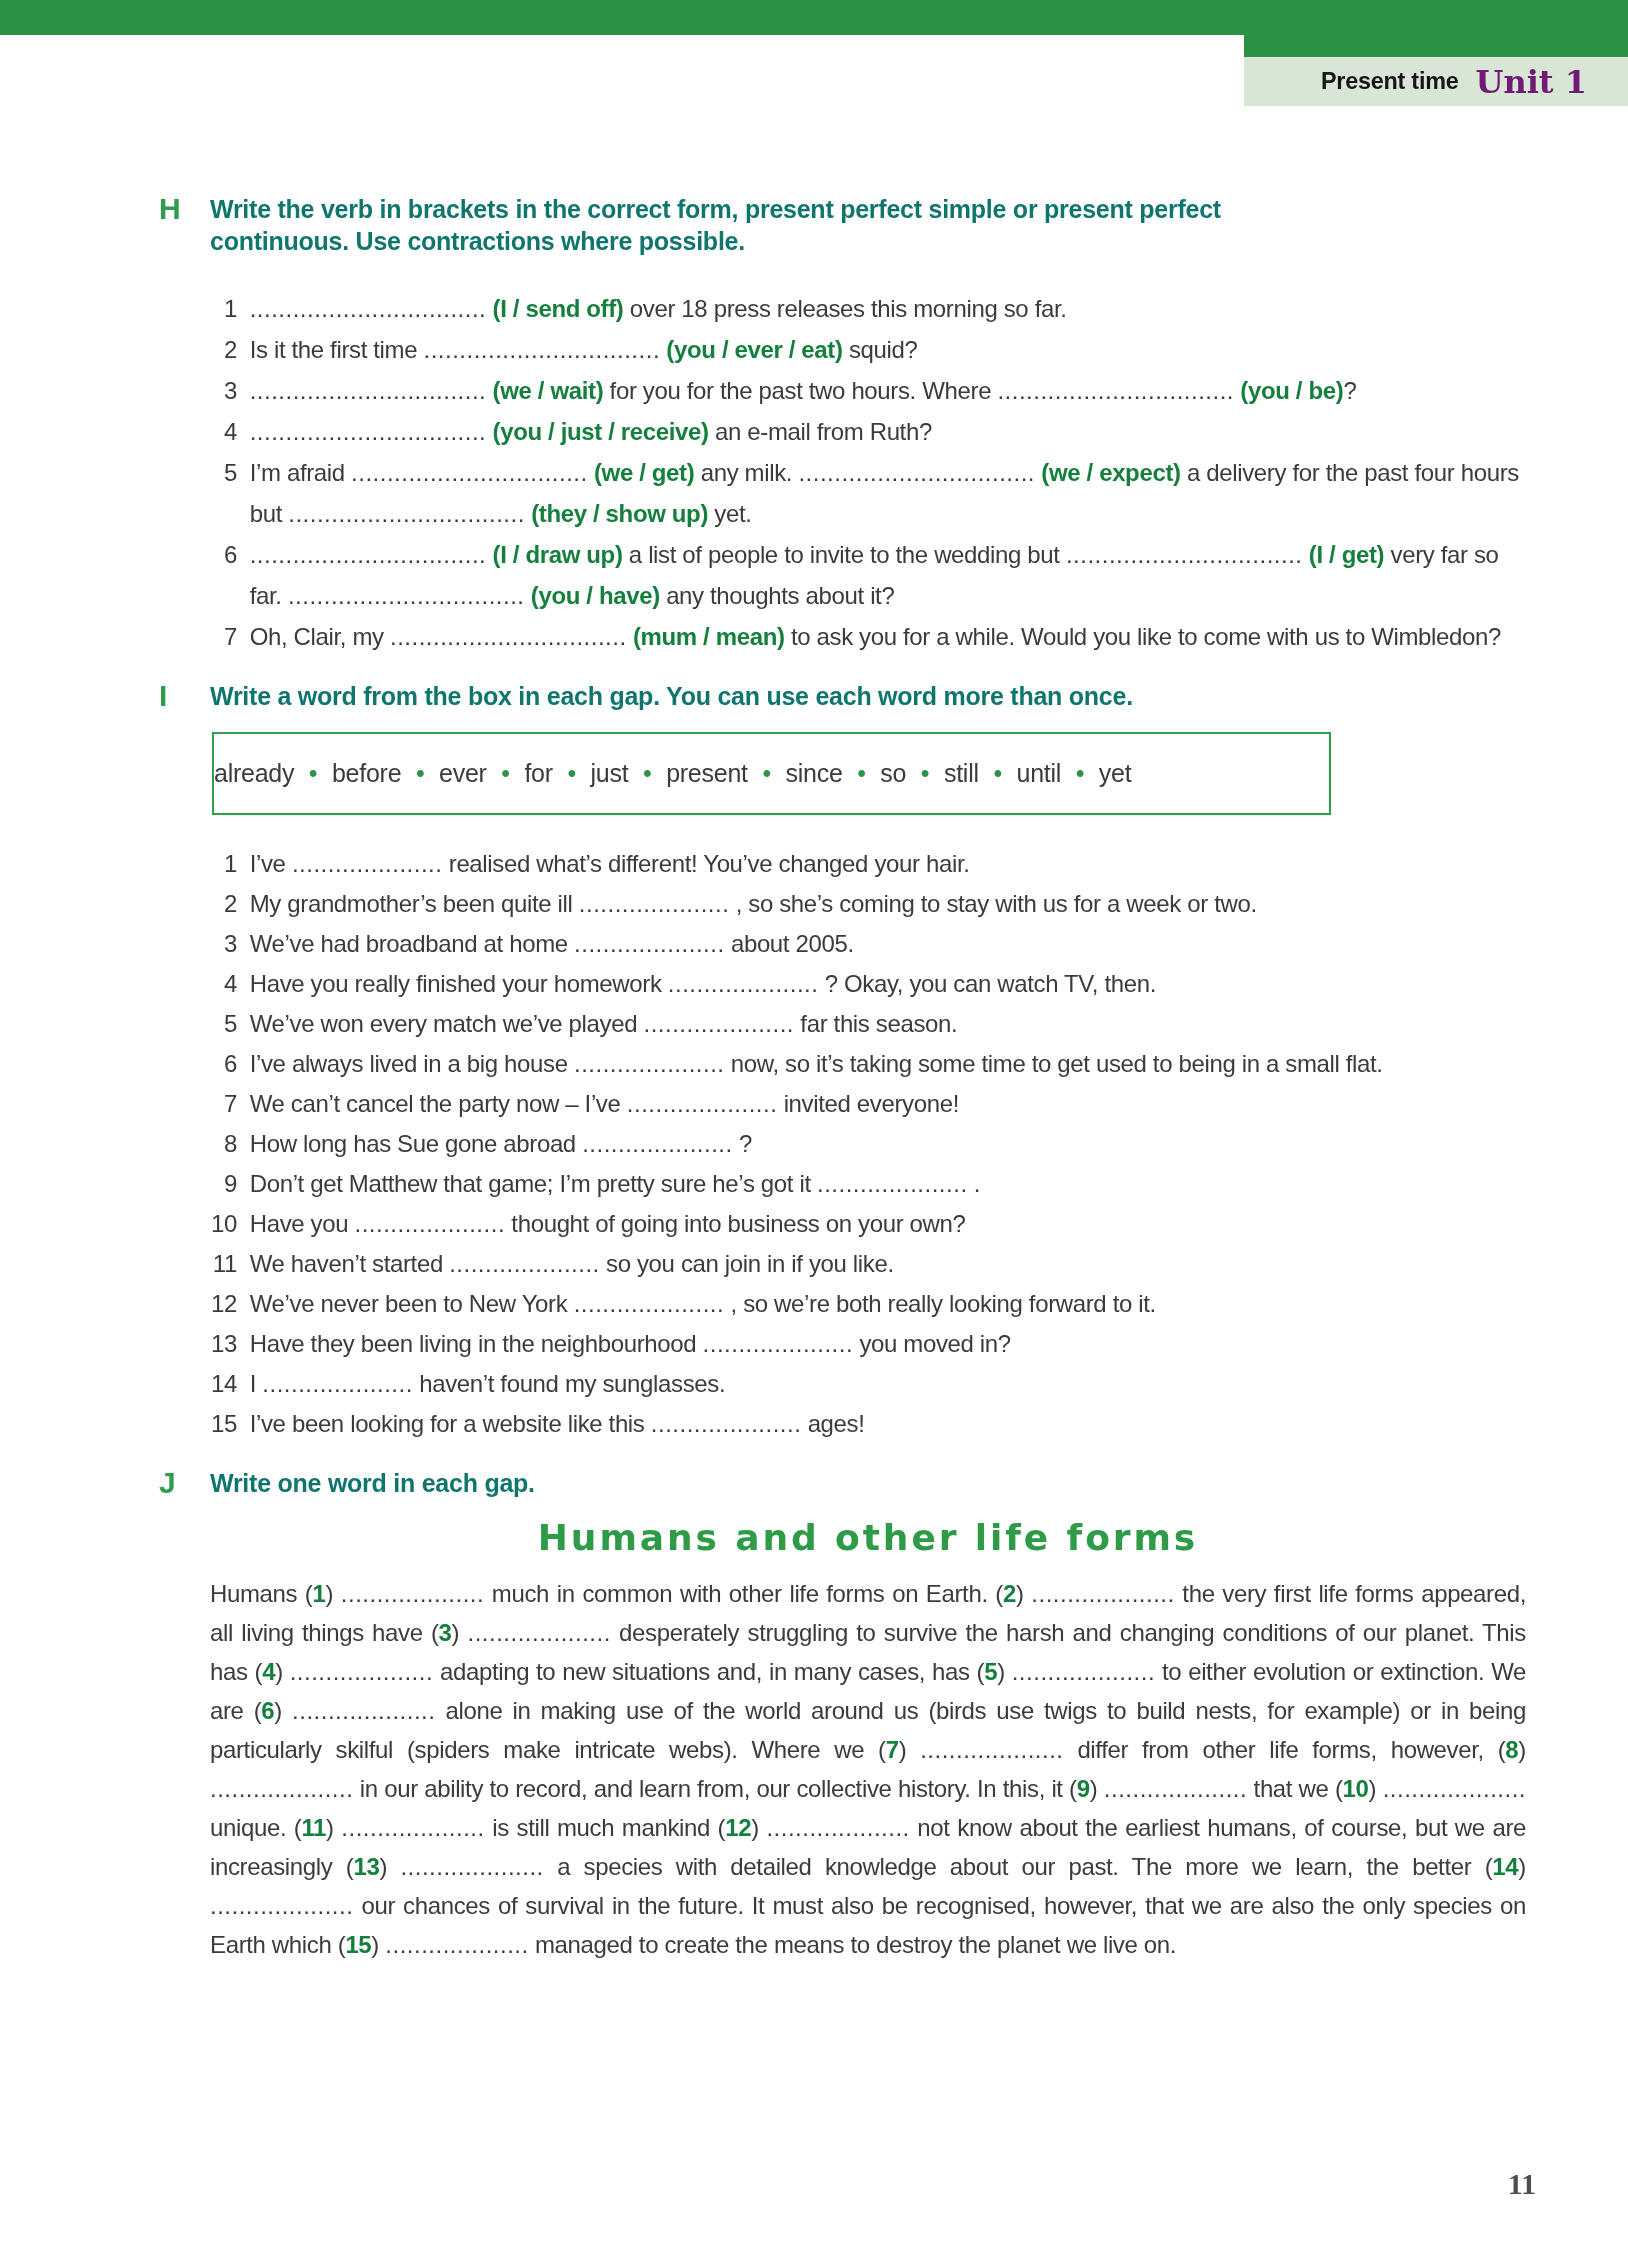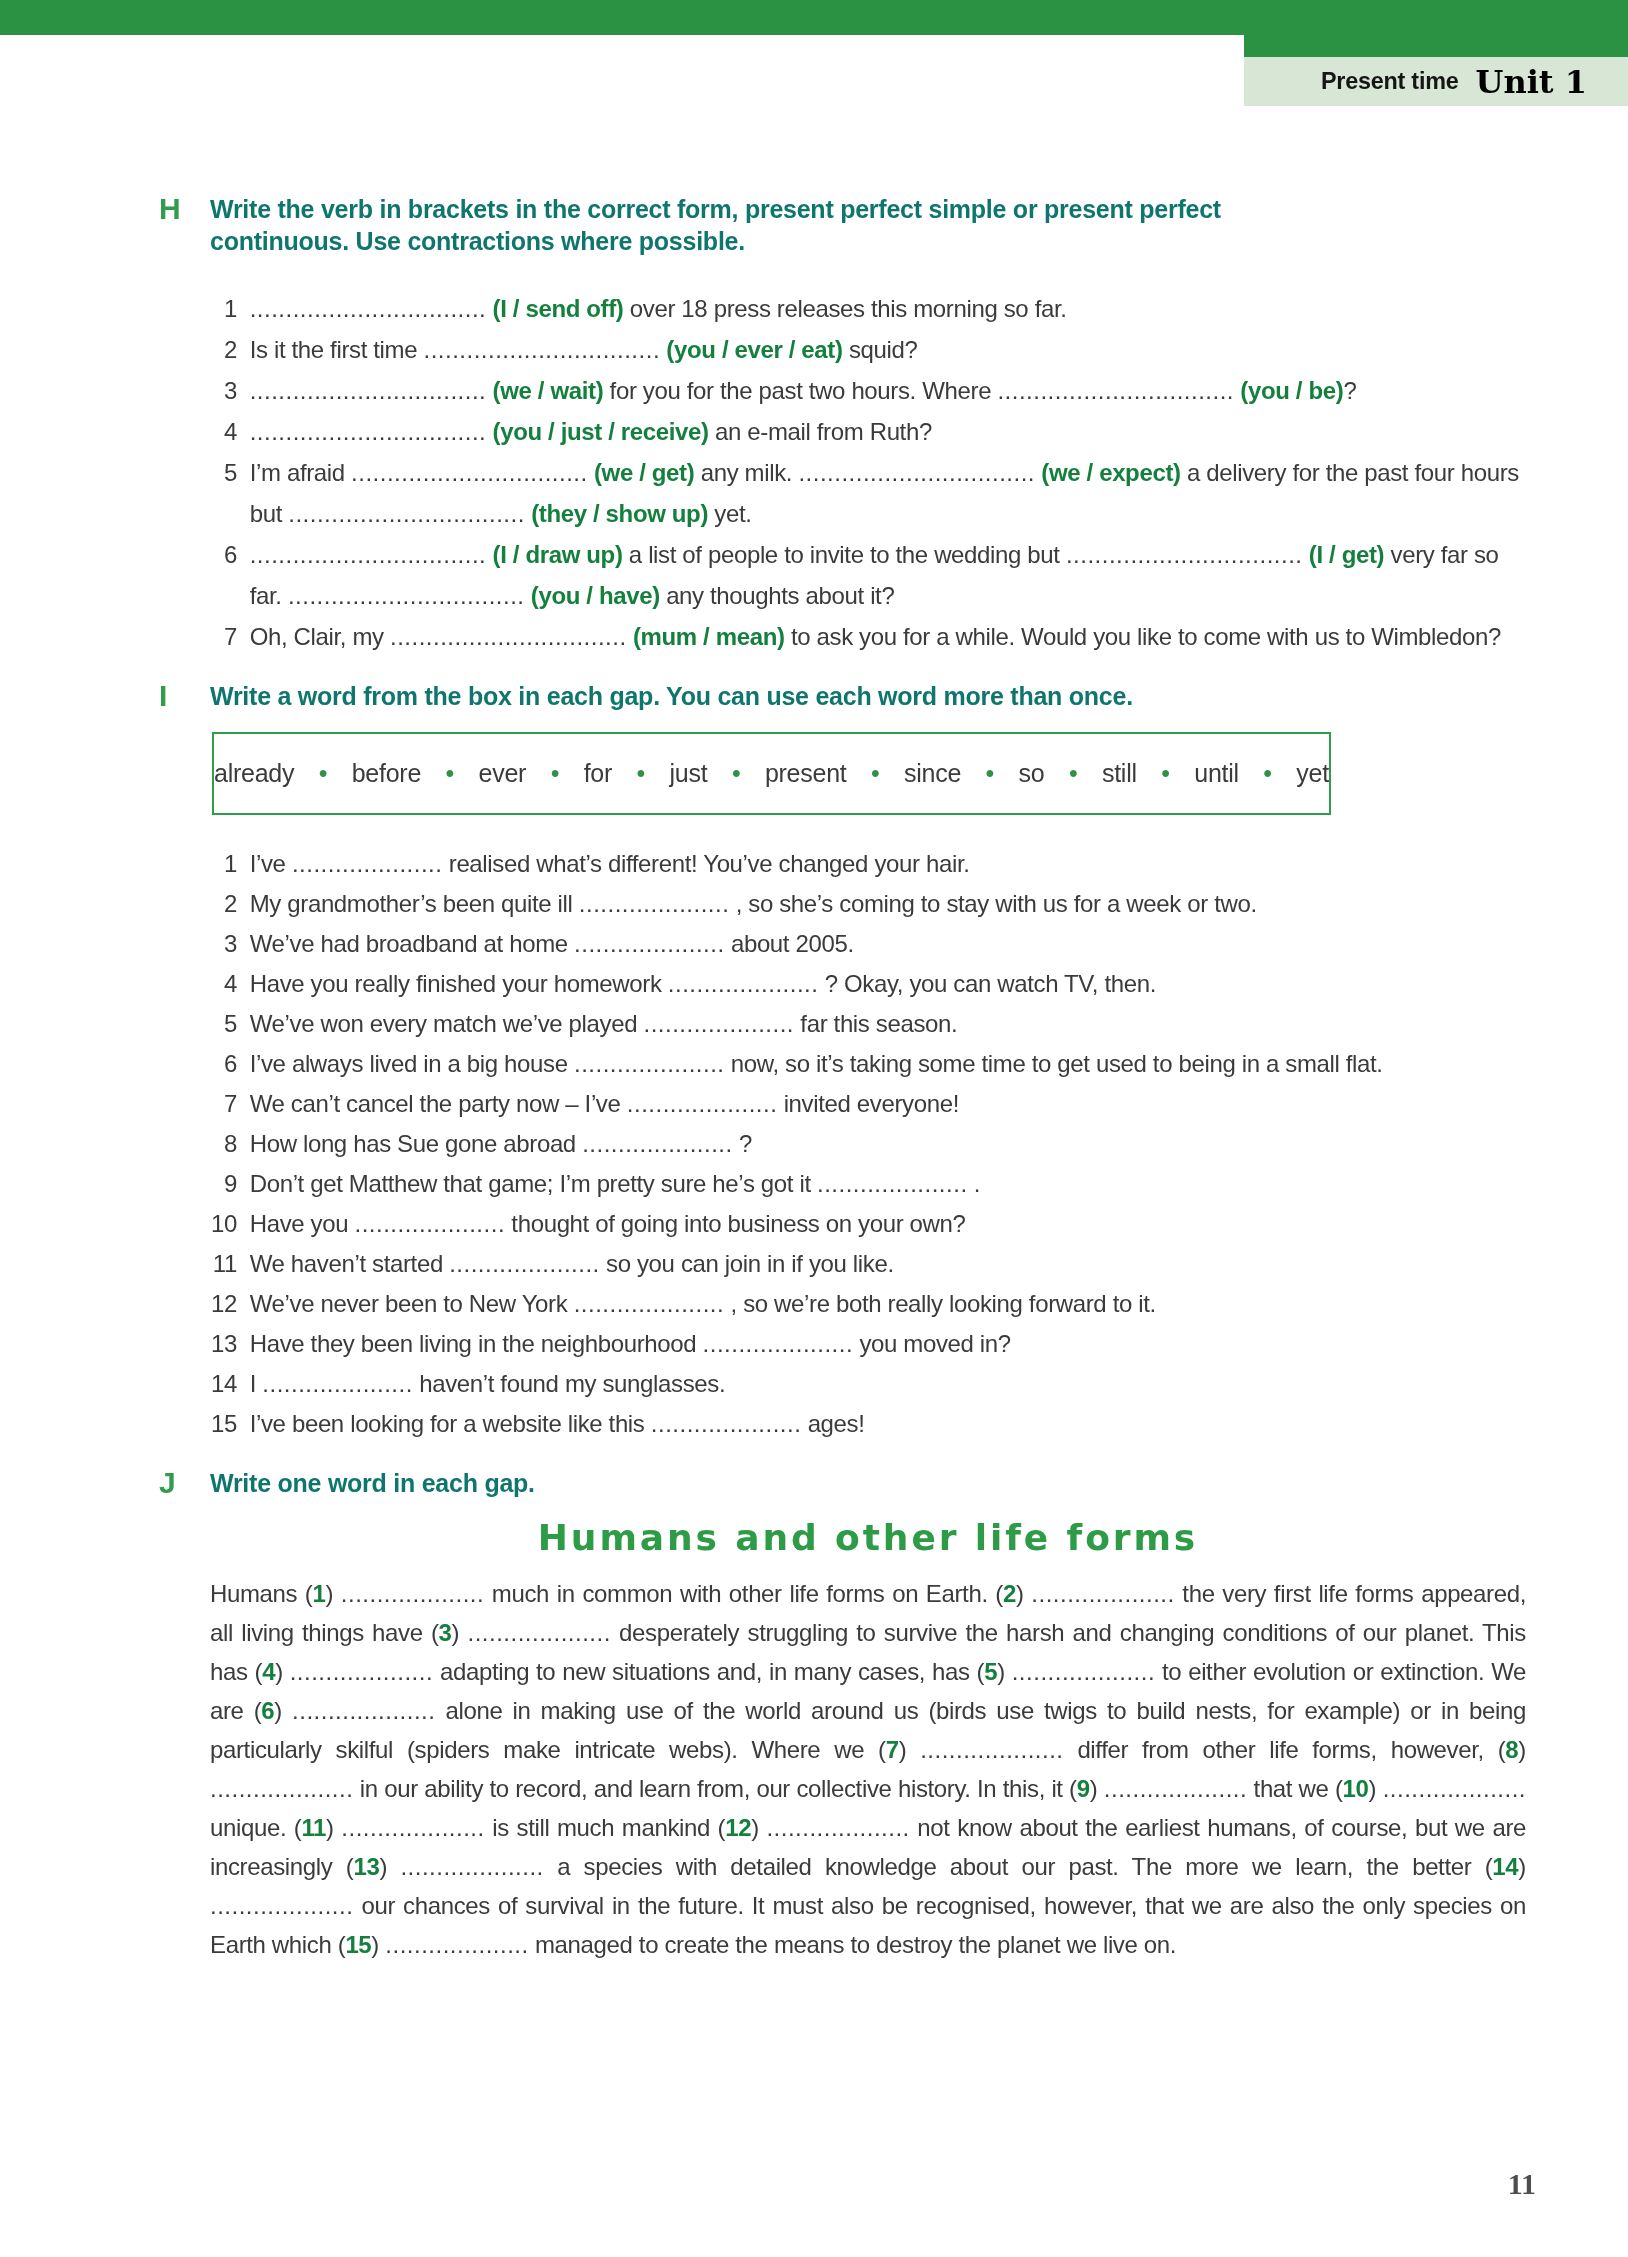--- a/index.html
+++ b/index.html
@@ -12,21 +12,21 @@
   
   .topbar { position:absolute; left:0; top:0; width:1629px; height:35px; background:#2b9244; }
   .unit-tab { position:absolute; top:0; left:1244px; width:384px; }
   .tab-dark { height:57px; background:#2b9244; }
   .tab-light {
     height:49px; background:#d8e7d5;
     display:flex; align-items:center; justify-content:flex-end;
     padding-right:41px; gap:17px;
   }
   .present-time { font-size:23.4px; font-weight:bold; color:#161616; letter-spacing:-0.01em; }
-  .unit-label { font-family:"DejaVu Serif", serif; font-size:32px; font-weight:bold; color:#000000; }
+  .unit-label { font-family:"DejaVu Serif", serif; font-size:32px; font-weight:bold; color:#701a75; }
   
   .content { position:absolute; left:159px; top:193px; width:1367px; }
   .section { display:flex; }
   .sec-h { margin-bottom:23.4px; }
   .sec-i { margin-bottom:23.4px; }
   .letter { width:51px; flex:none; font-size:30px; font-weight:bold; color:#319c4c; line-height:32px; }
   .section-body { flex:1; min-width:0; max-width:1317px; }
   .instruction {
     font-weight:bold; color:#0f766e; font-size:25px; line-height:32px;
     letter-spacing:-0.01em; max-width:1146px;
@@ -35,21 +35,21 @@
   .item { display:flex; font-size:24px; line-height:41px; letter-spacing:-0.015em; }
   .sec-i .item { line-height:40px; }
   .item .no { width:27px; flex:none; text-align:right; margin-right:12.7px; }
   .item .txt { flex:1; min-width:0; }
   .item b, .passage b { color:#15803d; }
   .gap { letter-spacing:0.5px; color:#3b3b3d; }
   
   .word-box {
     margin-top:19.5px; margin-left:2px; width:1119px; height:83px;
     border:2px solid #2f9e4a;
-    display:flex; align-items:center; justify-content:space-between;
+    display:flex; align-items:center; justify-content:flex-start;
     font-size:25px; letter-spacing:-0.01em;
   }
   .word-box .bullet { color:#2f9247; margin:0 14.6px; font-size:25px; }
   .sec-i ol.items { margin-top:29px; }
   
   .passage-title {
     margin-top:15.6px; text-align:center; max-width:1317px;
     font-family:"DejaVu Sans", sans-serif;
     font-size:36px; font-weight:bold; color:#2e9b47; letter-spacing:2.9px;
     line-height:45px;

